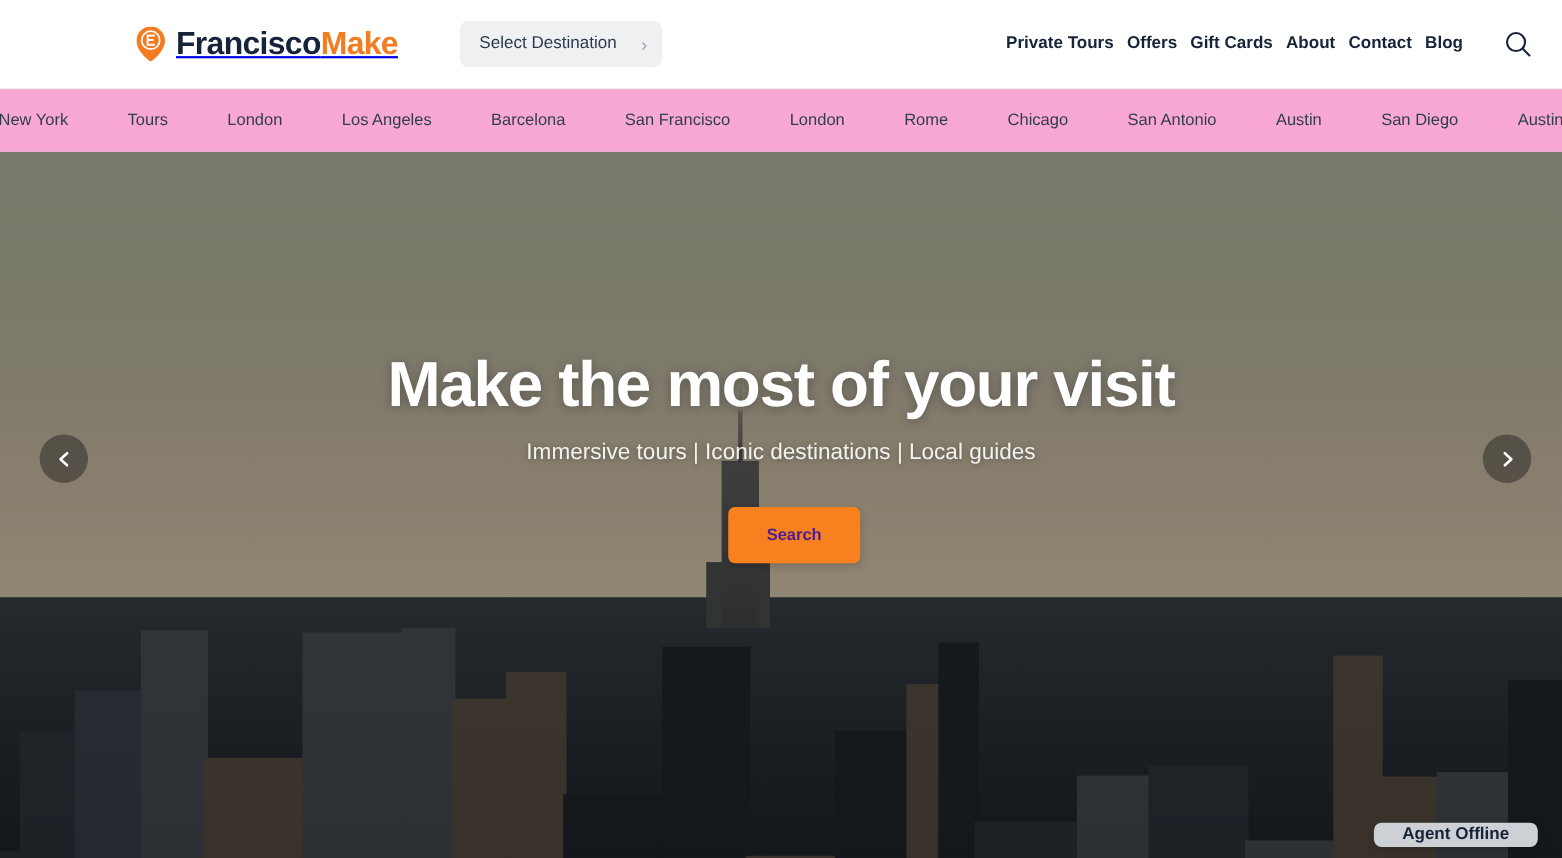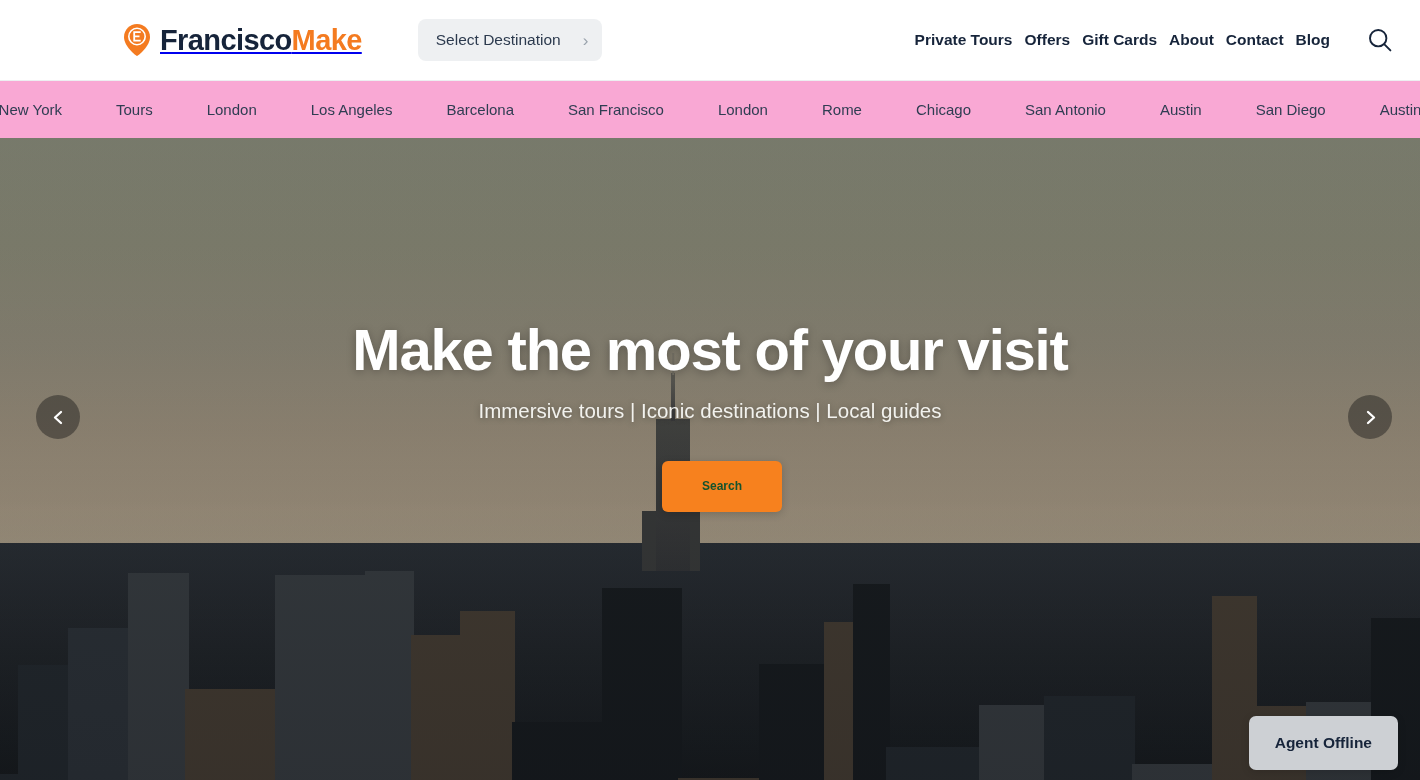--- a/index.html
+++ b/index.html
@@ -140,21 +140,21 @@
   }
   .search-field input {
     flex:1; border:none; outline:none; font-family:inherit;
     font-size:15.5px; color:#3a4150; background:transparent;
   }
   .search-field input::placeholder { color:#5c6471; }
   .field-search-icon { color:#4a5160; display:flex; }
   .search-submit {
     margin-left:24px; width:120px; height:51px;
     background:#f7811e; border:none; border-radius:6px;
-    color:#14532d; font-family:inherit; font-size:12px; font-weight:bold;
+    color:#4c1d95; font-family:inherit; font-size:15px; font-weight:bold;
     cursor:pointer; box-shadow:0 2px 8px rgba(0,0,0,.18);
   }
 
   .car-arrow {
     position:absolute; top:279px; transform:translateY(-50%);
     width:44px; height:44px; border-radius:50%;
     background:rgba(20,20,20,.42); border:none; cursor:pointer;
     color:#fff; display:flex; align-items:center; justify-content:center;
   }
   .car-arrow.prev { left:36px; }
@@ -170,21 +170,21 @@
     background:#fff; border-radius:10px; height:120px;
     display:flex; flex-direction:column; align-items:center;
     padding-top:14px;
   }
   .card-emoji { font-size:30px; line-height:1; }
 
   
   .chat-widget {
     position:fixed; right:22px; bottom:10px;
     background:#cdd0d4; border-radius:7px;
-    padding:18px 26px;
+    padding:2px 26px;
     font-size:15.5px; font-weight:bold; color:#16243a;
     box-shadow:0 2px 8px rgba(0,0,0,.14);
     cursor:pointer; z-index:60; white-space:nowrap;
   }
 </style>
 </head>
 <body>
 
 <header class="header">
 

